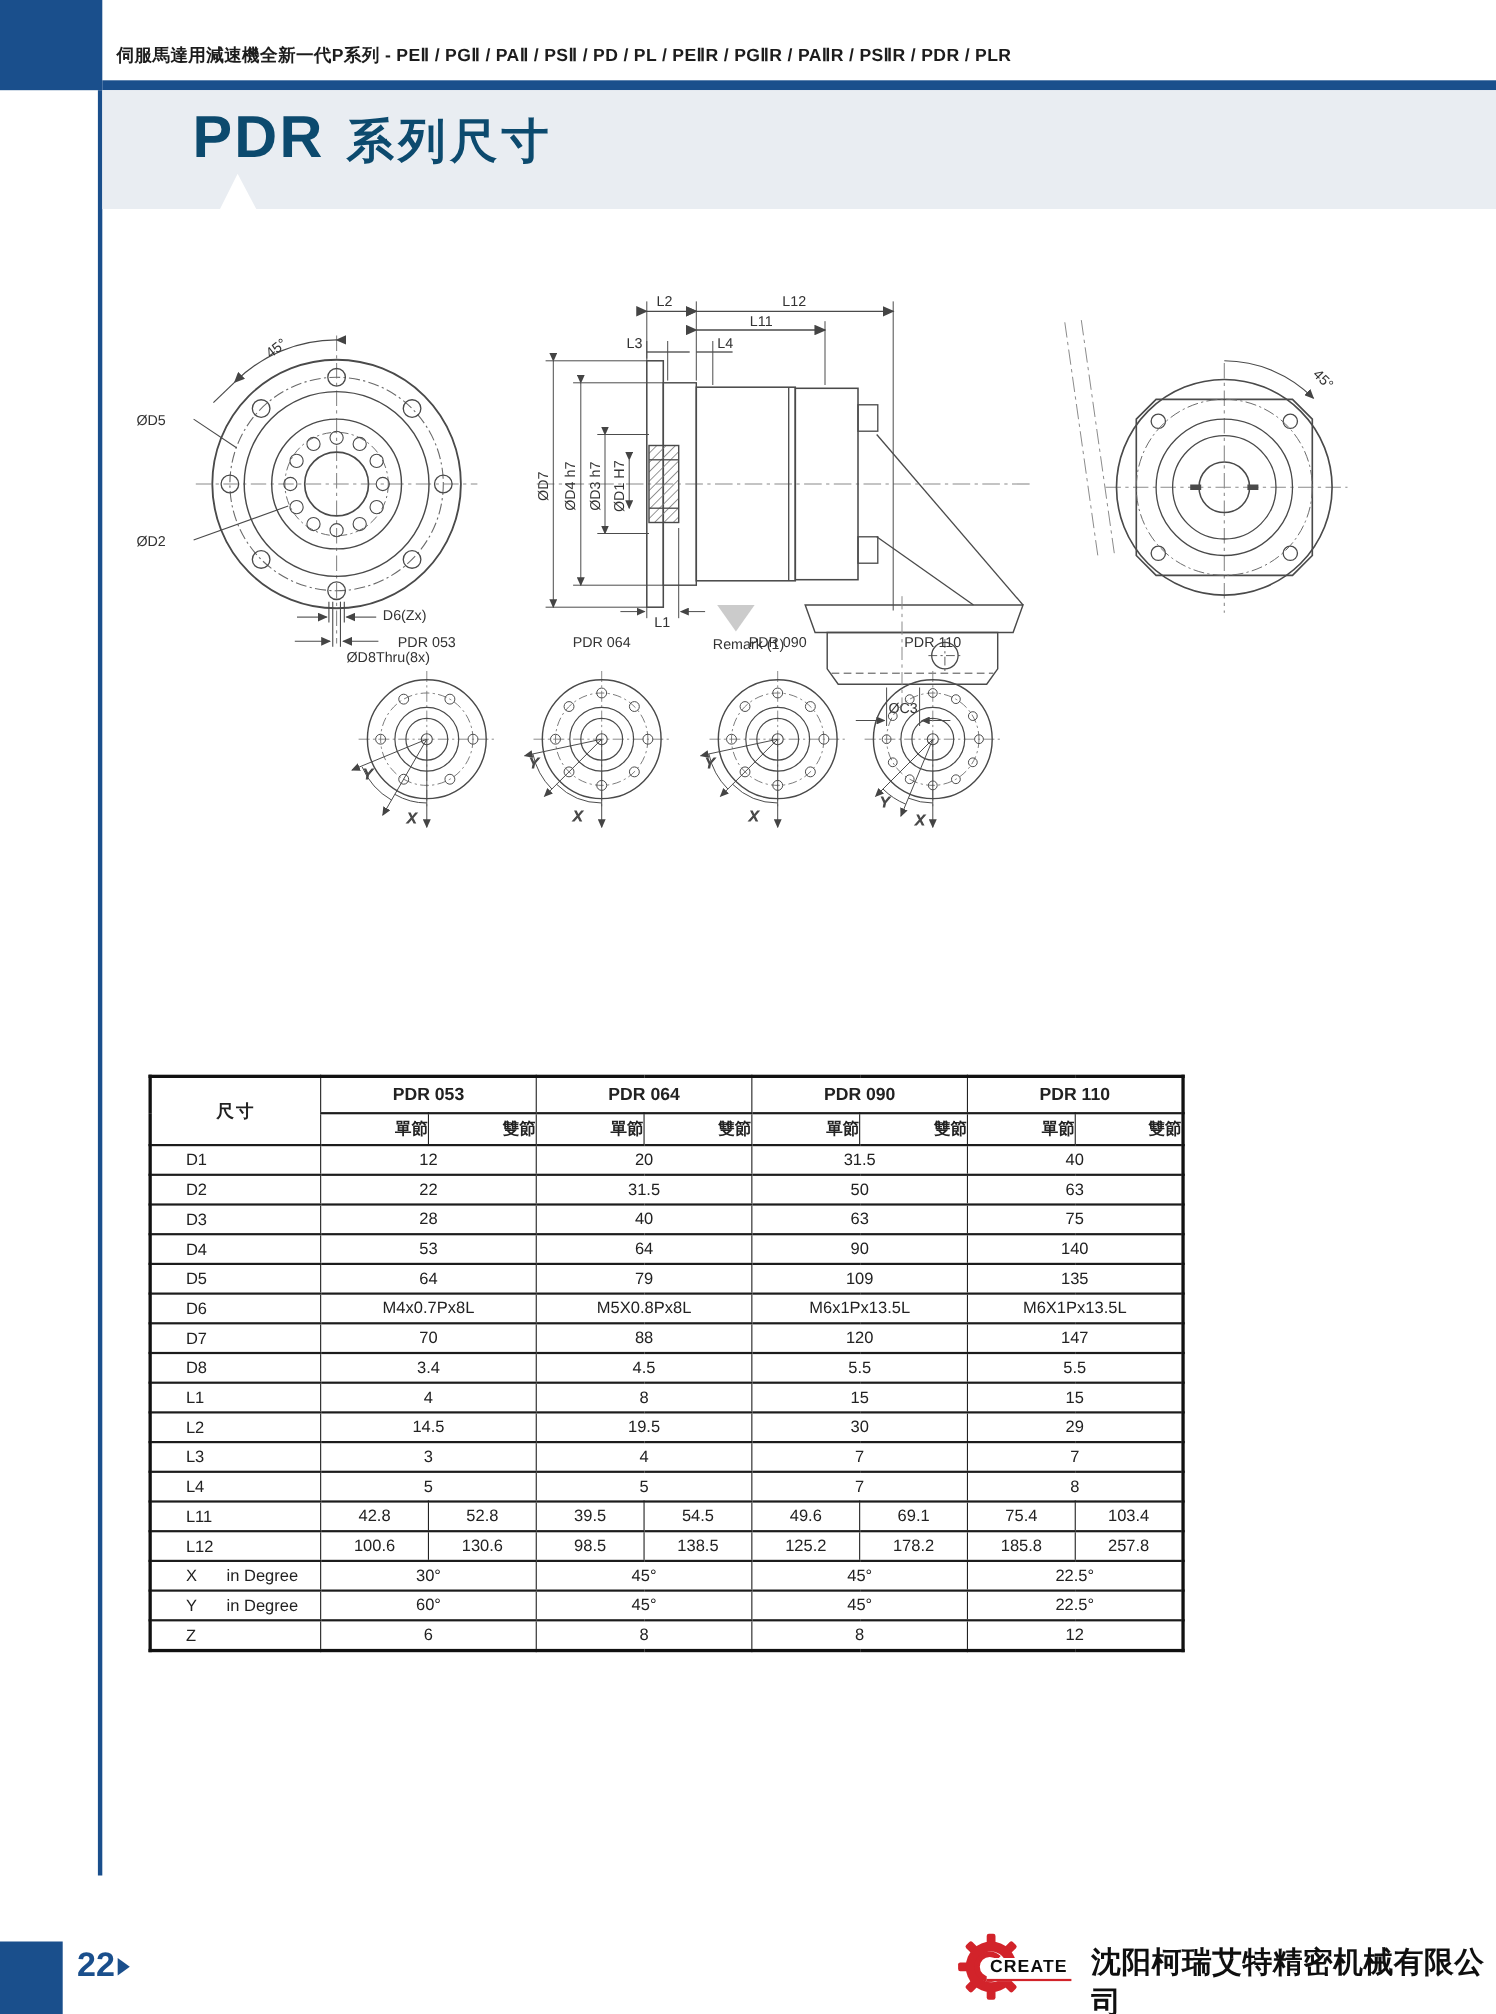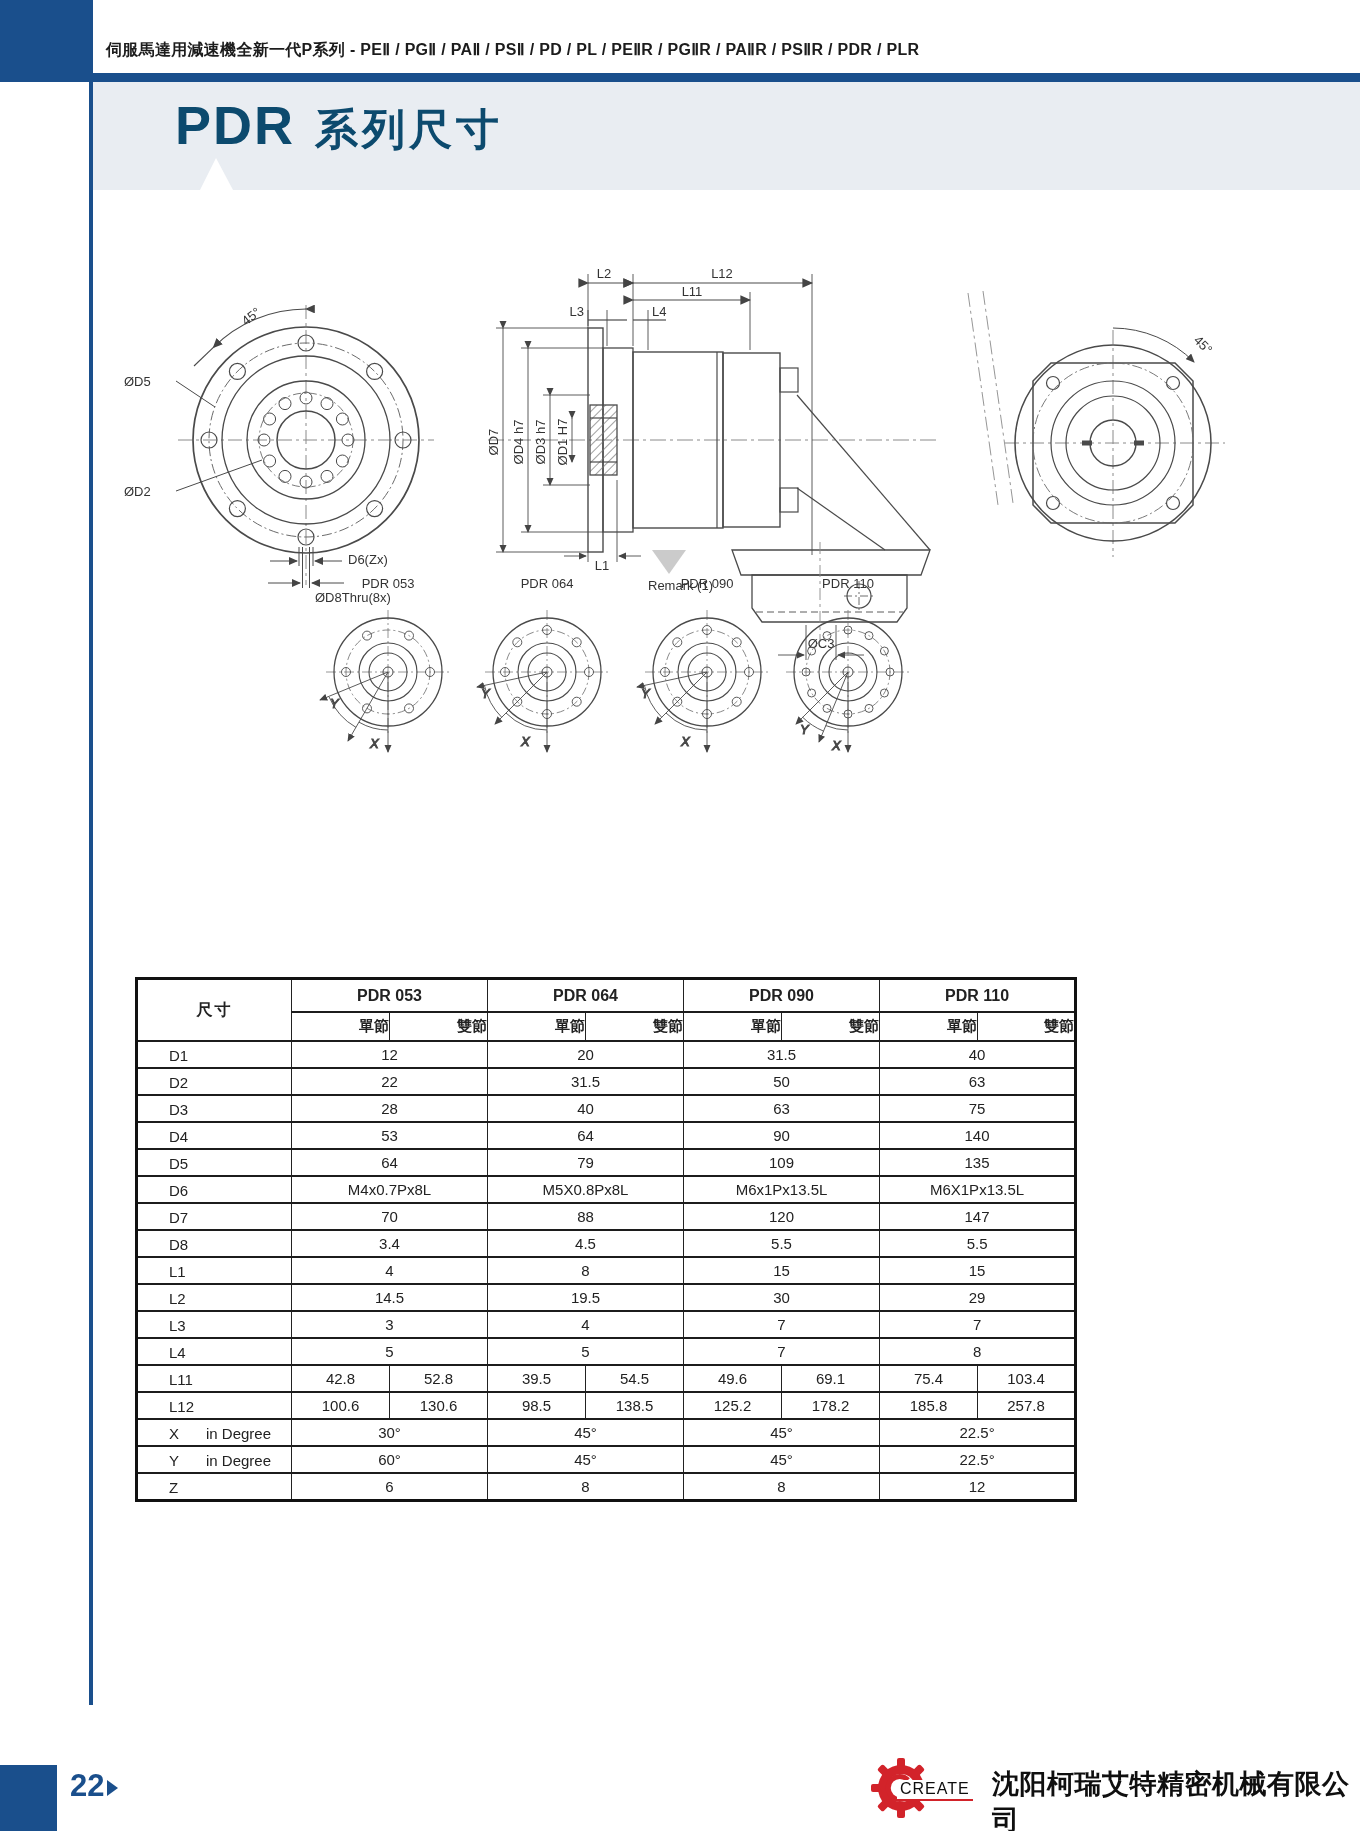--- a/index.html
+++ b/index.html
@@ -32,21 +32,21 @@
   td.lb .tl{position:absolute;left:100px;top:50%;transform:translateY(-50%);margin-top:24px;}
   td.lb .sx{position:absolute;left:68px;top:50%;transform:translateY(-50%);}
   .footnote{left:135px;top:1488px;font-size:15.5px;color:#2d2d2d;letter-spacing:.5px;}
   
   .foot-square{left:0;top:1765px;width:57px;height:66px;background:#1a4f8c;}
   .page-num{left:70px;top:1768px;display:flex;align-items:center;color:#1a4f8c;}
   .page-num .n{font-size:31px;font-weight:800;}
   .page-num .tri{width:0;height:0;border-top:8px solid transparent;border-bottom:8px solid transparent;
                  border-left:11px solid #1a4f8c;margin-left:3px;margin-top:4px;}
   .logo-wrap{left:870px;top:1757px;width:130px;height:66px;}
-  .logo-text{position:absolute;left:27px;top:23px;font-size:16px;font-weight:400;color:#0d0d0d;
+  .logo-text{position:absolute;left:27px;top:23px;font-size:16px;font-weight:700;color:#0d0d0d;
              letter-spacing:1px;background:#fff;padding:0 3px 1px 3px;border-bottom:2px solid #d2232a;}
   .company{left:992px;top:1766px;font-size:27px;font-weight:700;color:#0f0f0f;letter-spacing:.5px;}
   
   svg text{font-family:"Liberation Sans",sans-serif;}
   .dwg text{font-size:13px;fill:#333;}
   .pat-label{font-size:15px;fill:#333;}
   .xy{font-size:14px;font-style:italic;fill:#333;}
 </style>
 </head>
 <body>

